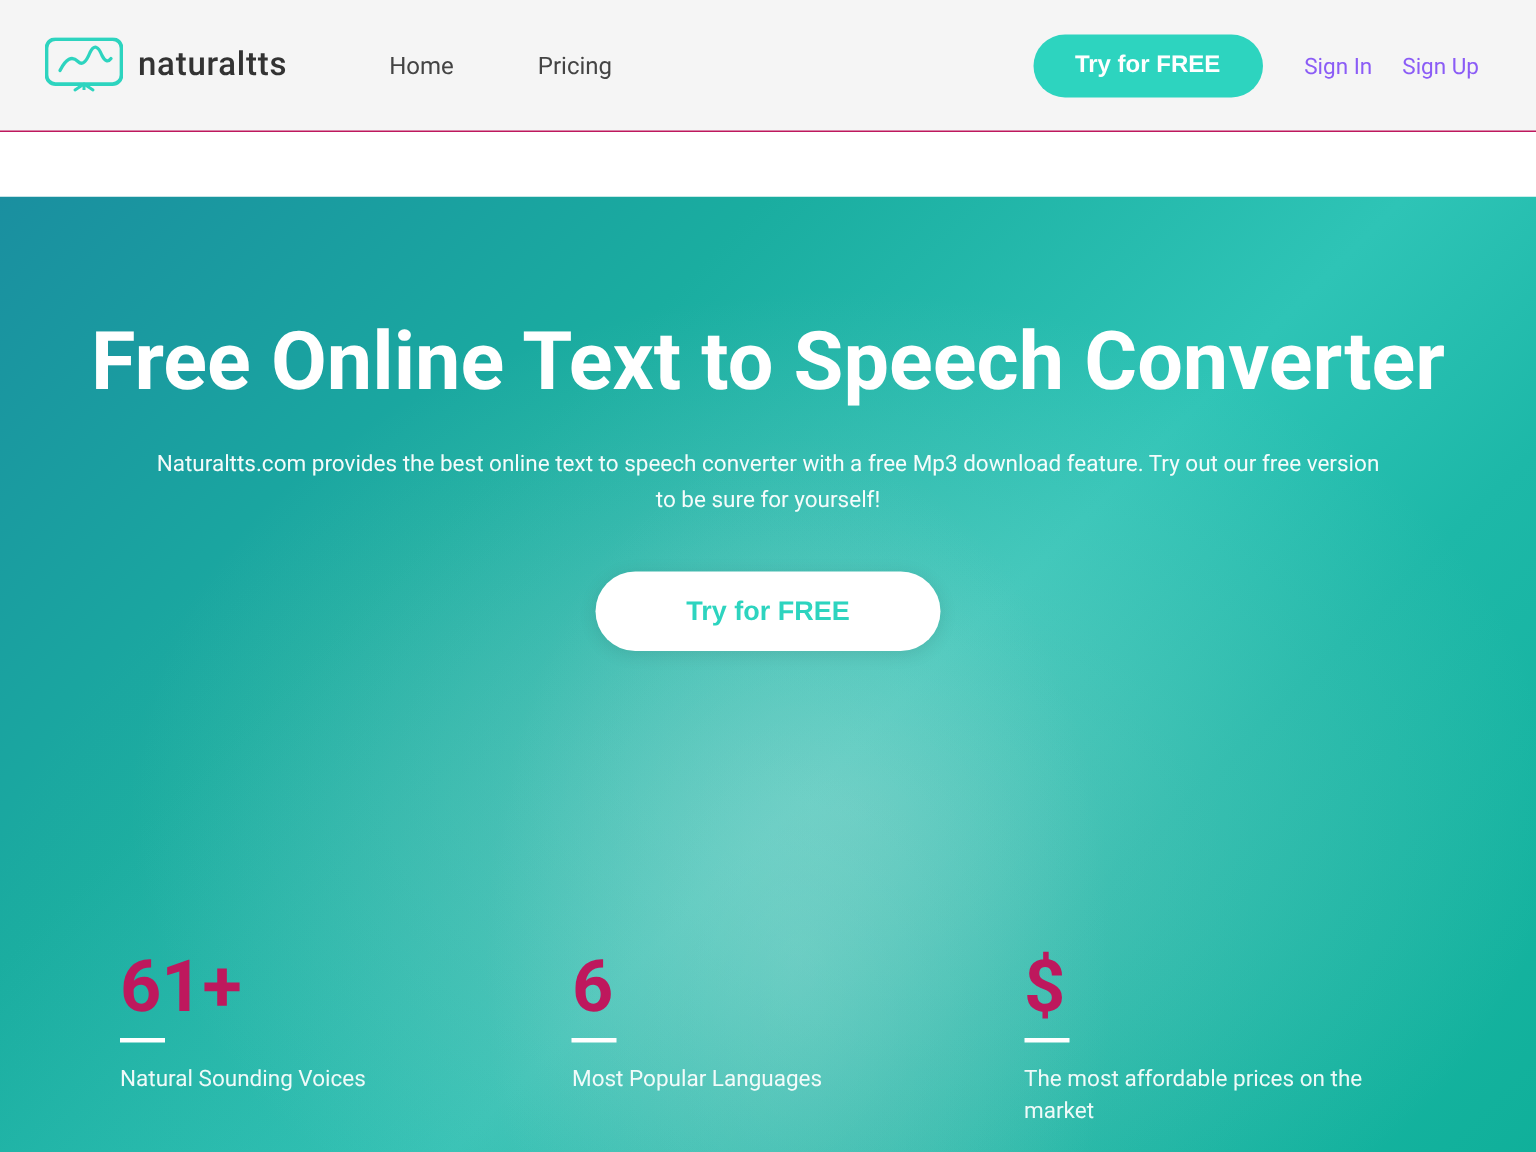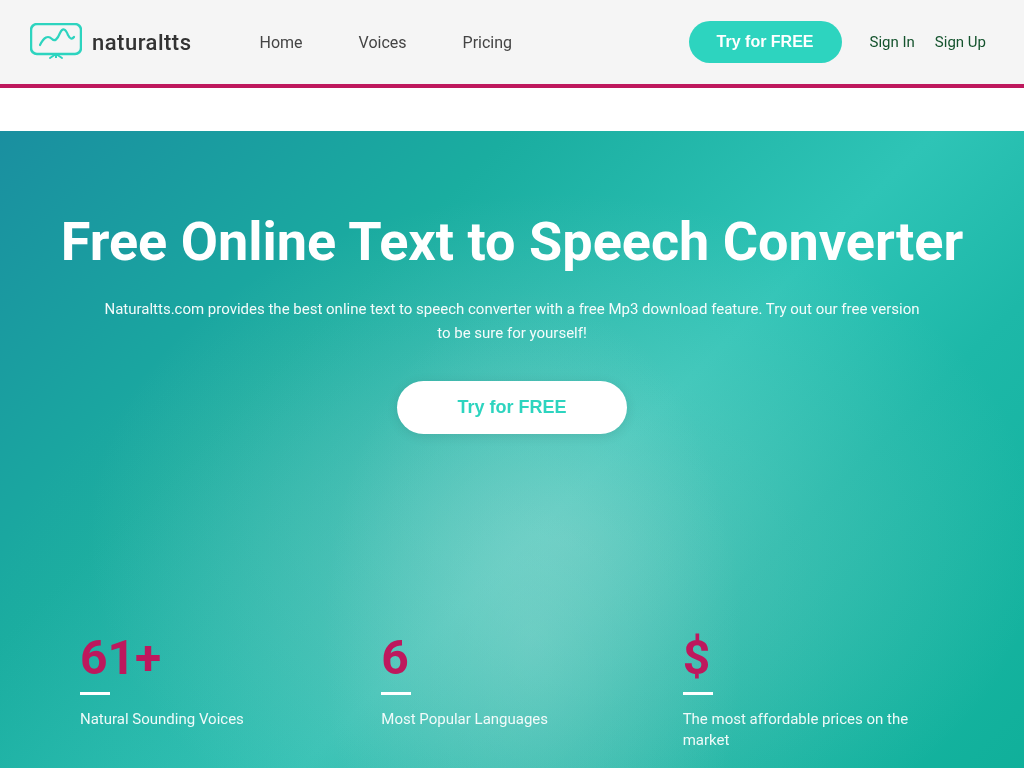--- a/index.html
+++ b/index.html
@@ -15,21 +15,21 @@
       overflow-x: hidden;
     }
 
     
     .navbar {
       display: flex;
       align-items: center;
       background: #f5f5f5;
       padding: 0 30px;
       height: 88px;
-      border-bottom: 4px solid #be185d;
+      border-bottom: 1px solid #be185d;
     }
 
     .logo-area {
       display: flex;
       align-items: center;
       gap: 10px;
       text-decoration: none;
       margin-right: 40px;
     }
 
@@ -84,21 +84,21 @@
     }
 
     .nav-auth {
       display: flex;
       align-items: center;
       gap: 4px;
     }
 
     .nav-auth-link {
       font-size: 15px;
-      color: #14532d;
+      color: #8b5cf6;
       text-decoration: none;
       padding: 0 8px;
       cursor: pointer;
     }
 
     
     .hero {
       position: relative;
       width: 1024px;
       height: 680px;
@@ -231,21 +231,20 @@
         <path d="M10 22 Q16 10 22 16 Q26 20 30 10 Q34 2 38 12 Q41 18 44 14" stroke="#2dd4bf" stroke-width="2.2" fill="none" stroke-linecap="round"></path>
         <path d="M20 35 L26 31 L32 35" stroke="#2dd4bf" stroke-width="2" fill="none" stroke-linecap="round" stroke-linejoin="round"></path>
         <line x1="26" y1="31" x2="26" y2="35" stroke="#2dd4bf" stroke-width="2"></line>
       </svg>
     </span>
     <span class="logo-text">naturaltts</span>
   </a>
 
   <nav class="nav-links">
     <a class="nav-link" href="#">Home</a>
-    <a class="nav-link" href="#">Voices</a>
     <a class="nav-link" href="#">Pricing</a>
   </nav>
 
   <button class="nav-cta">Try for FREE</button>
 
   <div class="nav-auth">
     <a class="nav-auth-link" href="#">Sign In</a>
     <a class="nav-auth-link" href="#">Sign Up</a>
   </div>
 </nav>

